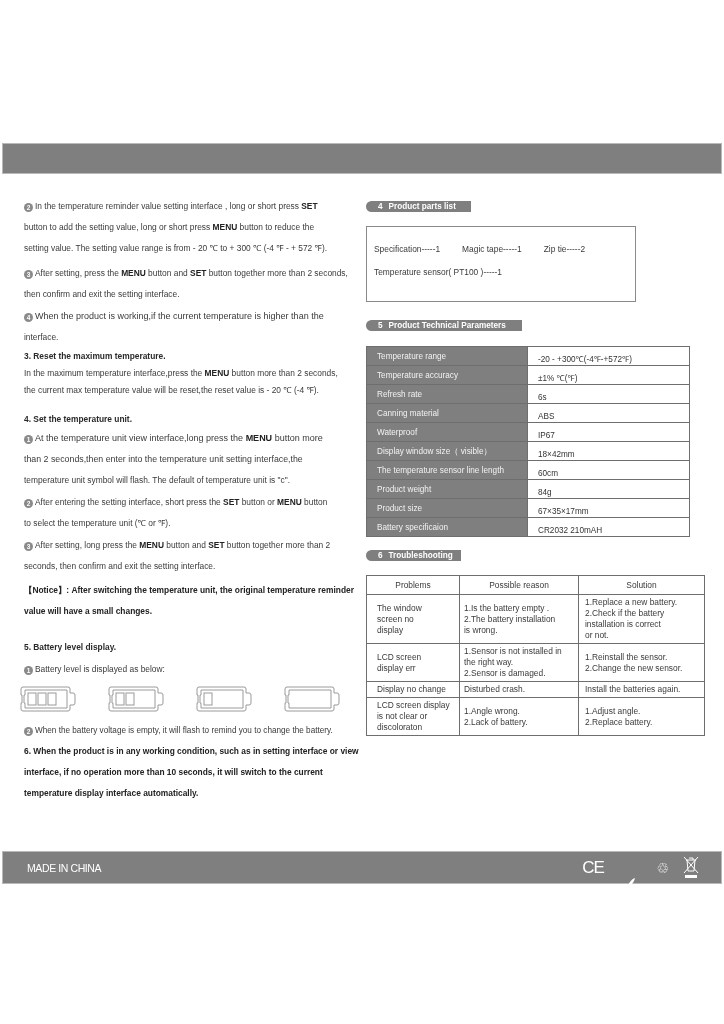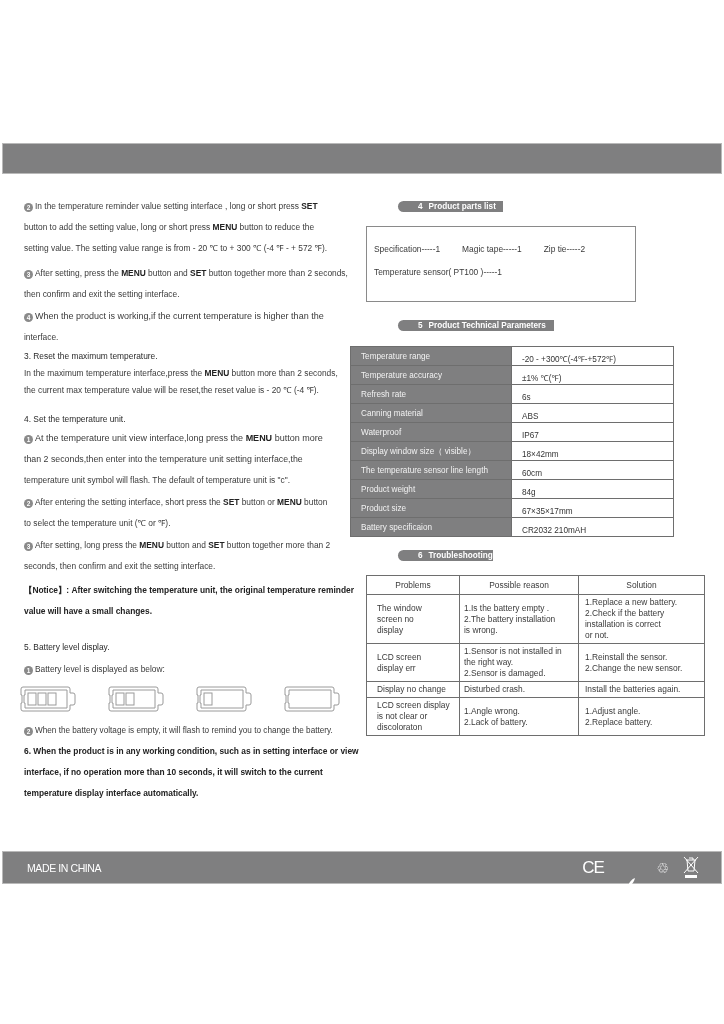--- a/index.html
+++ b/index.html
@@ -16,33 +16,33 @@
   .weee { width:16px; height:24px; }
 
   .col { position:absolute; font-size:8.4px; line-height:11px; }
   #left-col { left:24px; top:196px; width:335px; }
   .p { margin:0; }
   .ln { display:block; white-space:nowrap; height:21px; line-height:21px; }
   .ln.tight { height:17px; line-height:17px; }
   .num { display:inline-block; width:9px; height:9px; border-radius:50%; background:#8a8a8a; color:#fff;
          font-size:6.5px; line-height:9px; text-align:center; font-weight:bold; vertical-align:-1px; margin-right:2px; }
   b.k { color:#222; }
-  h4 { margin:0; font-size:8.4px; color:#2a2a2a; font-weight:normal; }
+  h4 { margin:0; font-size:8.4px; color:#2a2a2a; font-weight:bold; }
 
   .section-tag { position:absolute; left:366px; height:11px; background:#7f7f80; color:#fff; font-weight:bold; font-size:8.2px;
-                 line-height:11px; padding-left:20px; border-radius:6px 0 0 6px; box-sizing:border-box; white-space:nowrap;margin-left:32px; }
+                 line-height:11px; padding-left:12px; border-radius:6px 0 0 6px; box-sizing:border-box; white-space:nowrap; }
   .section-tag .n { margin-right:6px; }
 
   #parts-box { position:absolute; left:366px; top:226px; width:270px; height:76px; border:1px solid #8a8a8a; box-sizing:border-box; font-size:8.4px; color:#3a3a3a;padding-left:42px; }
   #parts-box .r1 { position:absolute; top:17px; left:7px; white-space:nowrap; }
   #parts-box .r2 { position:absolute; top:40px; left:7px; white-space:nowrap; }
   .gap1 { display:inline-block; width:22px; }
 
   table { border-collapse:collapse; }
-  #params { position:absolute; left:350px; top:346px; width:324px; font-size:8.2px; }
+  #params { position:absolute; left:366px; top:346px; width:324px; font-size:8.2px; }
   #params td { height:17px; padding:0 0 0 10px; border:1px solid #6e6e6e; }
   #params td.k { background:#7f7f80; color:#f2f2f2; width:150px; }
   #params td.v { background:#fff; color:#333; vertical-align:bottom; padding-bottom:1px; }
 
   #trouble { position:absolute; left:366px; top:575px; width:339px; font-size:8.4px; color:#3a3a3a; }
   #trouble td, #trouble th { border:1px solid #6e6e6e; font-weight:normal; padding:2px 4px 2px 10px; text-align:left; line-height:11px; }
   #trouble th { text-align:center; height:18px; padding:0; }
   #trouble td.c2 { padding-left:4px; }
   #trouble td.c3 { padding-left:6px; }
 

